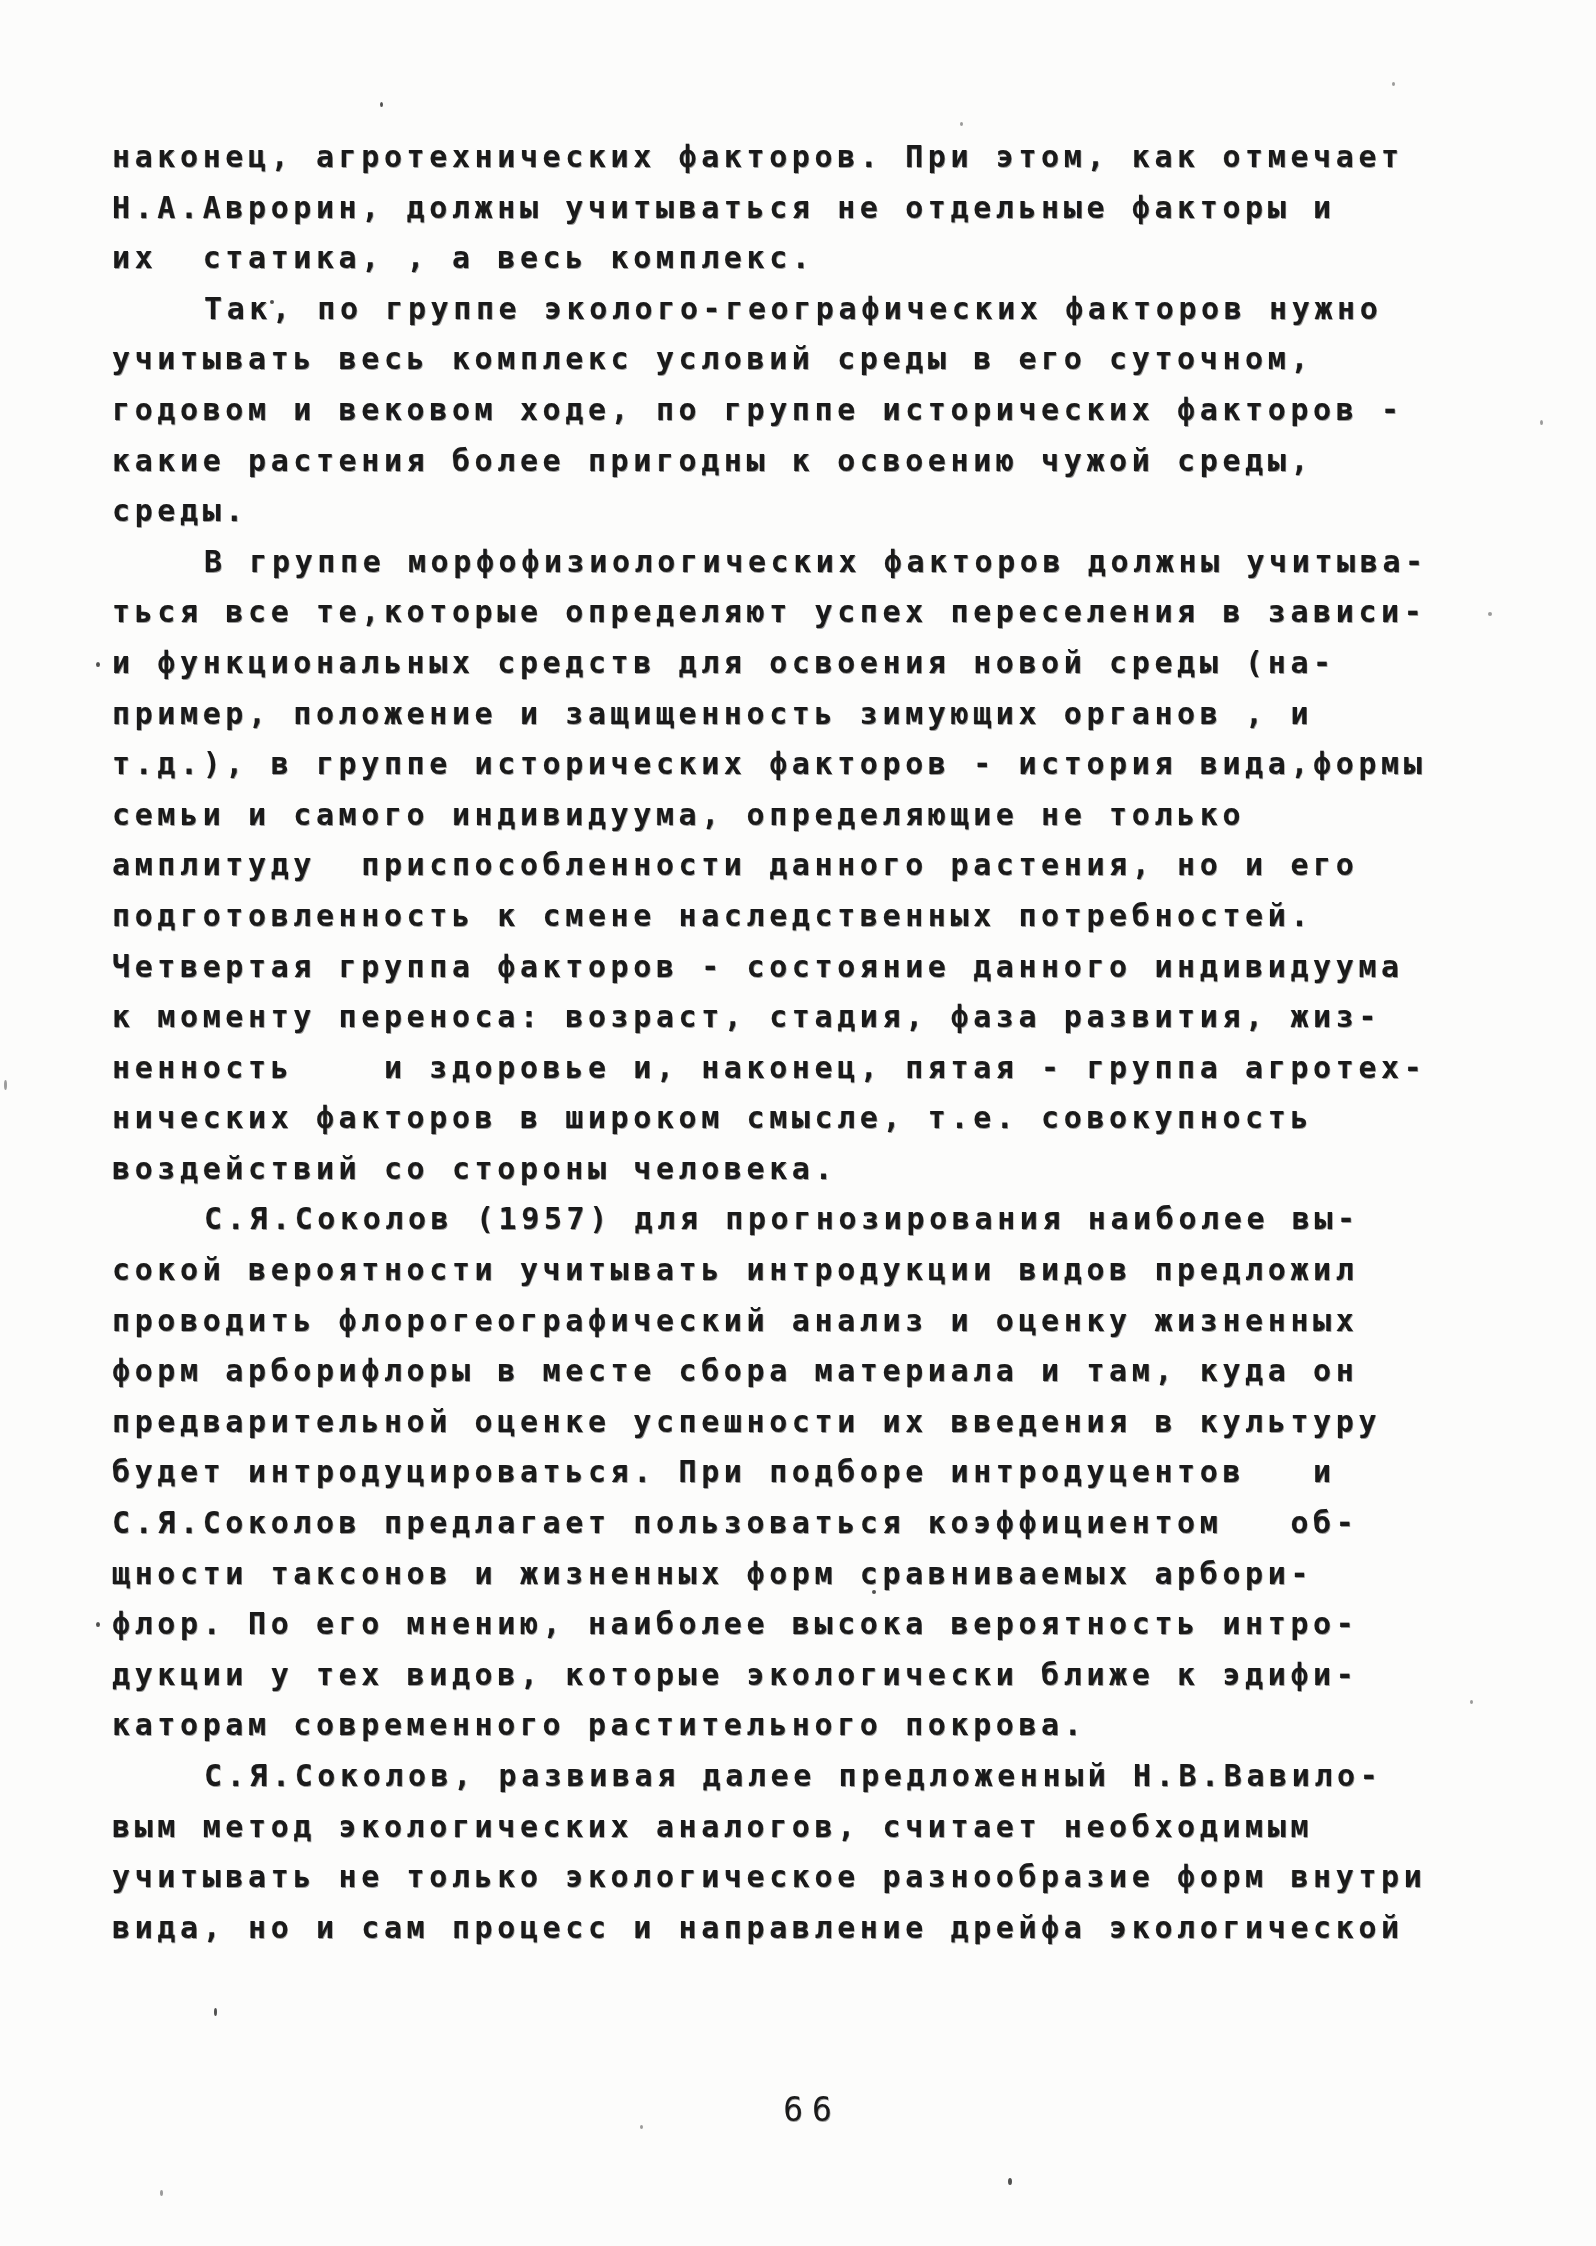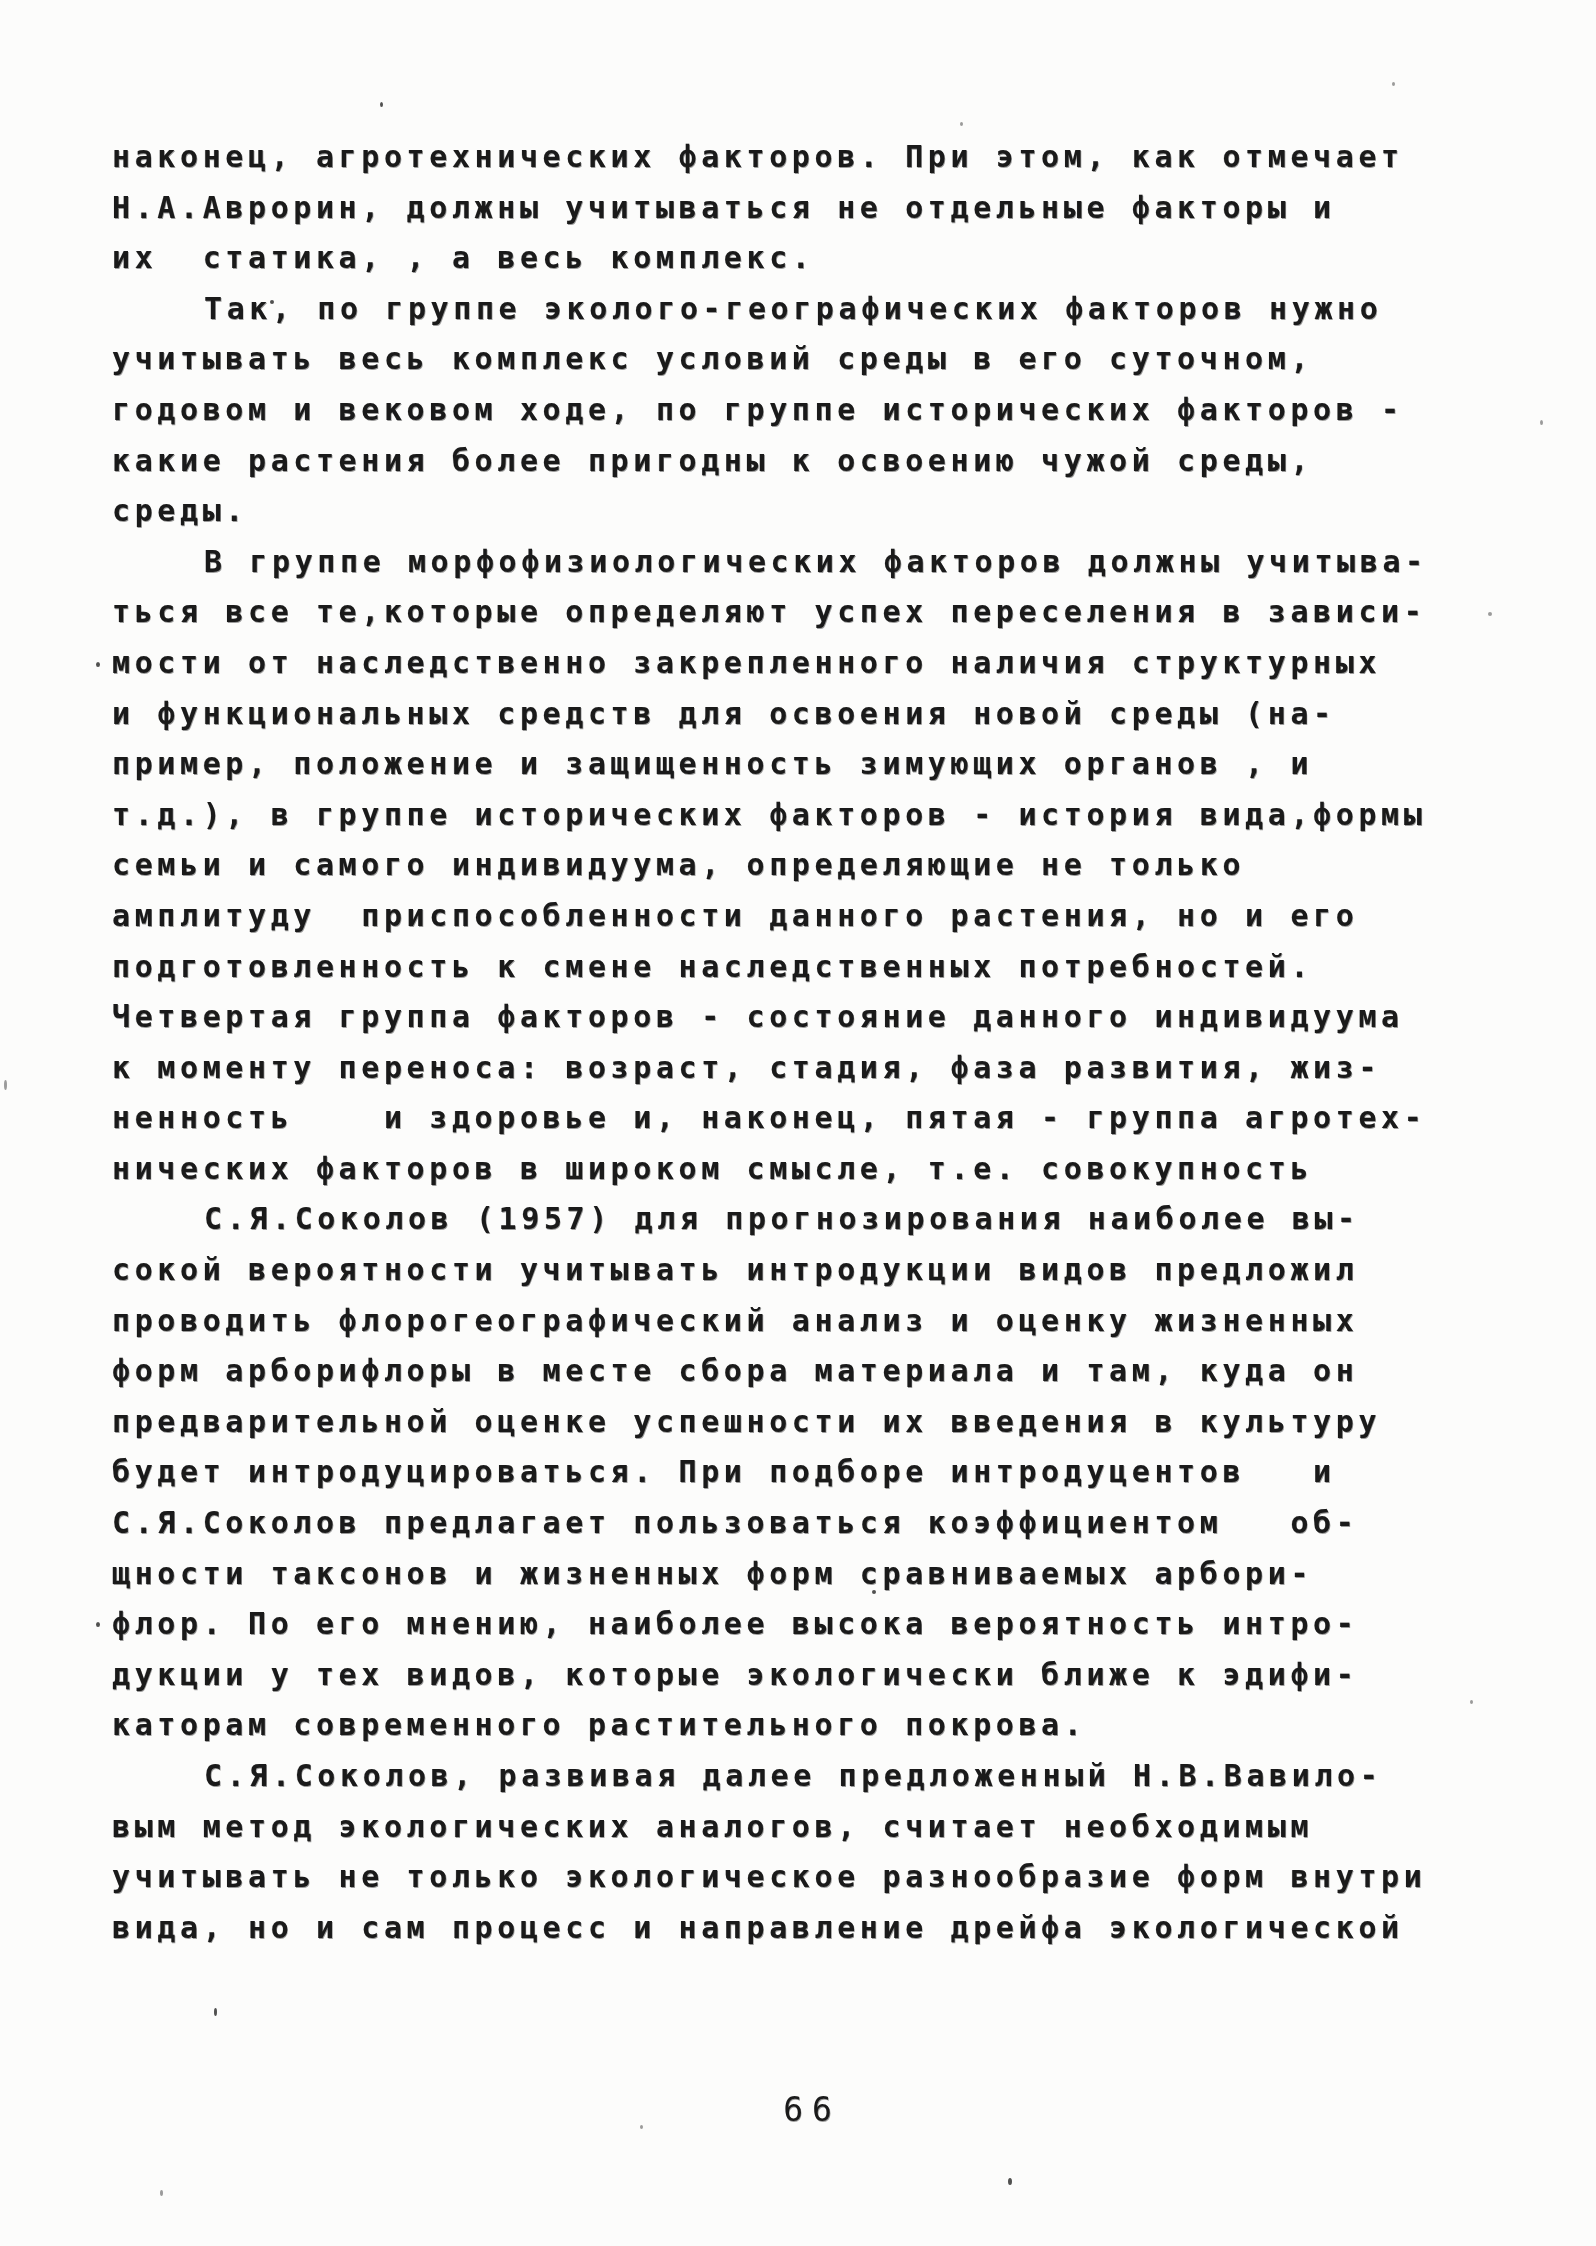--- a/index.html
+++ b/index.html
@@ -63,31 +63,31 @@
       <div class="line">наконец, агротехнических факторов. При этом, как отмечает</div>
       <div class="line">Н.А.Аврорин, должны учитываться не отдельные факторы и</div>
       <div class="line">их  статика, , а весь комплекс.</div>
       <div class="line indent">Так, по группе эколого-географических факторов нужно</div>
       <div class="line">учитывать весь комплекс условий среды в его суточном,</div>
       <div class="line">годовом и вековом ходе, по группе исторических факторов -</div>
       <div class="line">какие растения более пригодны к освоению чужой среды,</div>
       <div class="line">среды.</div>
       <div class="line indent">В группе морфофизиологических факторов должны учитыва-</div>
       <div class="line">ться все те,которые определяют успех переселения в зависи-</div>
-      <div class="line">мости от наследственно закрепленного наличия структурных</div>
       <div class="line">и функциональных средств для освоения новой среды (на-</div>
       <div class="line">пример, положение и защищенность зимующих органов , и</div>
       <div class="line">т.д.), в группе исторических факторов - история вида,формы</div>
       <div class="line">семьи и самого индивидуума, определяющие не только</div>
       <div class="line">амплитуду  приспособленности данного растения, но и его</div>
       <div class="line">подготовленность к смене наследственных потребностей.</div>
       <div class="line">Четвертая группа факторов - состояние данного индивидуума</div>
       <div class="line">к моменту переноса: возраст, стадия, фаза развития, жиз-</div>
       <div class="line">ненность    и здоровье и, наконец, пятая - группа агротех-</div>
       <div class="line">нических факторов в широком смысле, т.е. совокупность</div>
+      <div class="line">воздействий со стороны человека.</div>
       <div class="line indent">С.Я.Соколов (1957) для прогнозирования наиболее вы-</div>
       <div class="line">сокой вероятности учитывать интродукции видов предложил</div>
       <div class="line">проводить флорогеографический анализ и оценку жизненных</div>
       <div class="line">форм арборифлоры в месте сбора материала и там, куда он</div>
       <div class="line">предварительной оценке успешности их введения в культуру</div>
       <div class="line">будет интродуцироваться. При подборе интродуцентов   и</div>
       <div class="line">С.Я.Соколов предлагает пользоваться коэффициентом   об-</div>
       <div class="line">щности таксонов и жизненных форм сравниваемых арбори-</div>
       <div class="line">флор. По его мнению, наиболее высока вероятность интро-</div>
       <div class="line">дукции у тех видов, которые экологически ближе к эдифи-</div>

